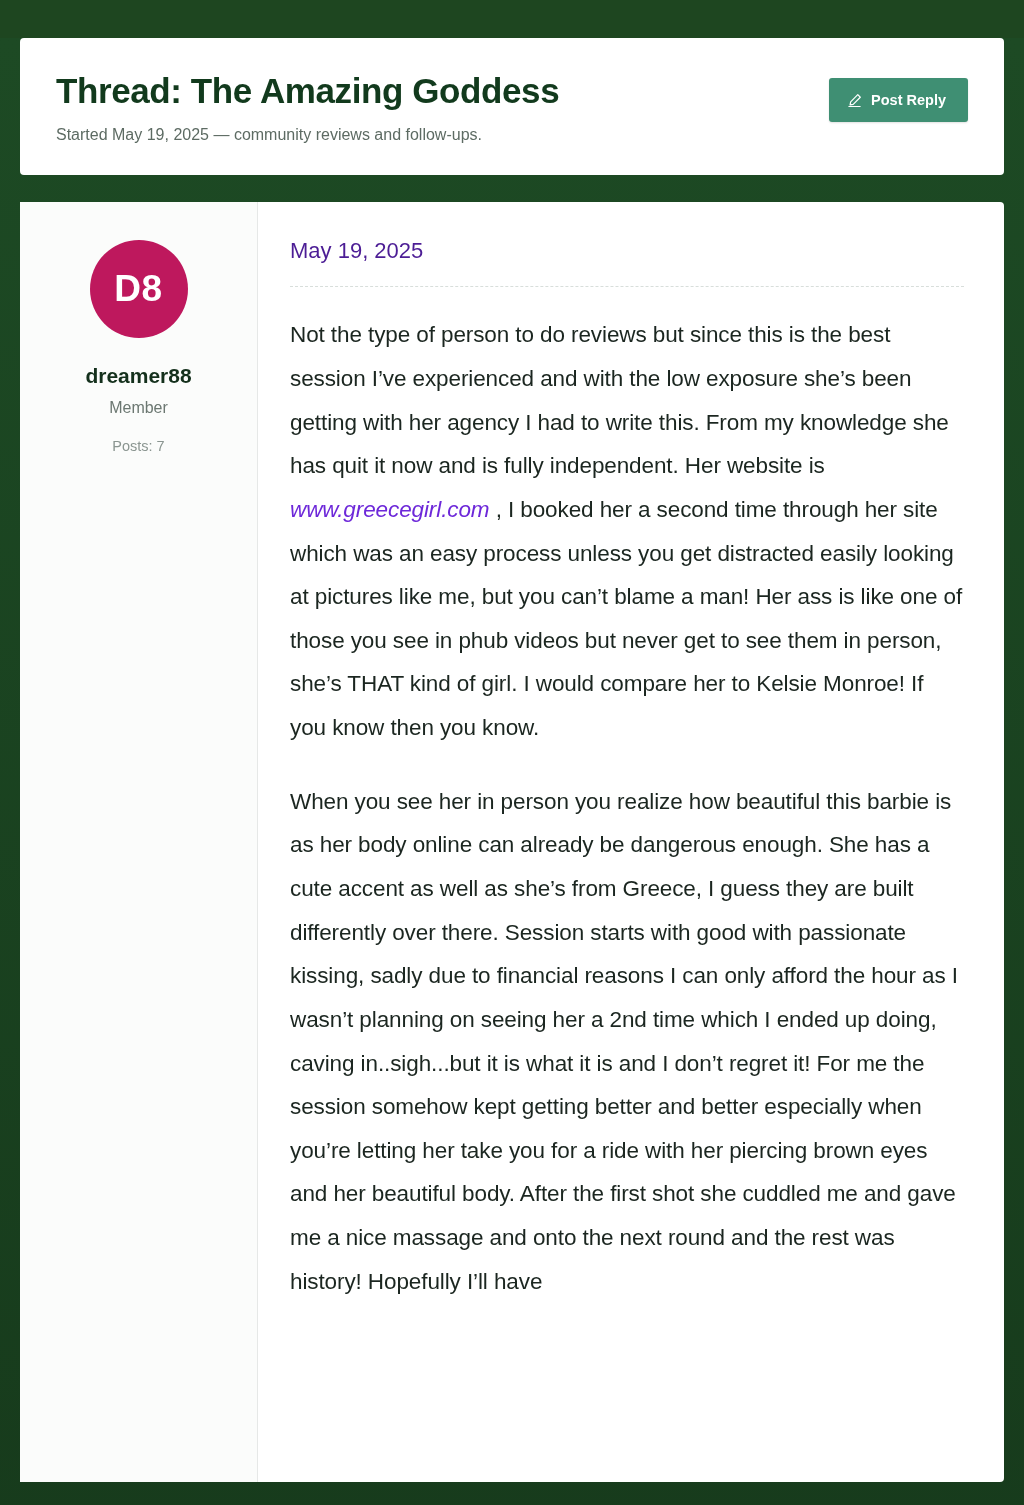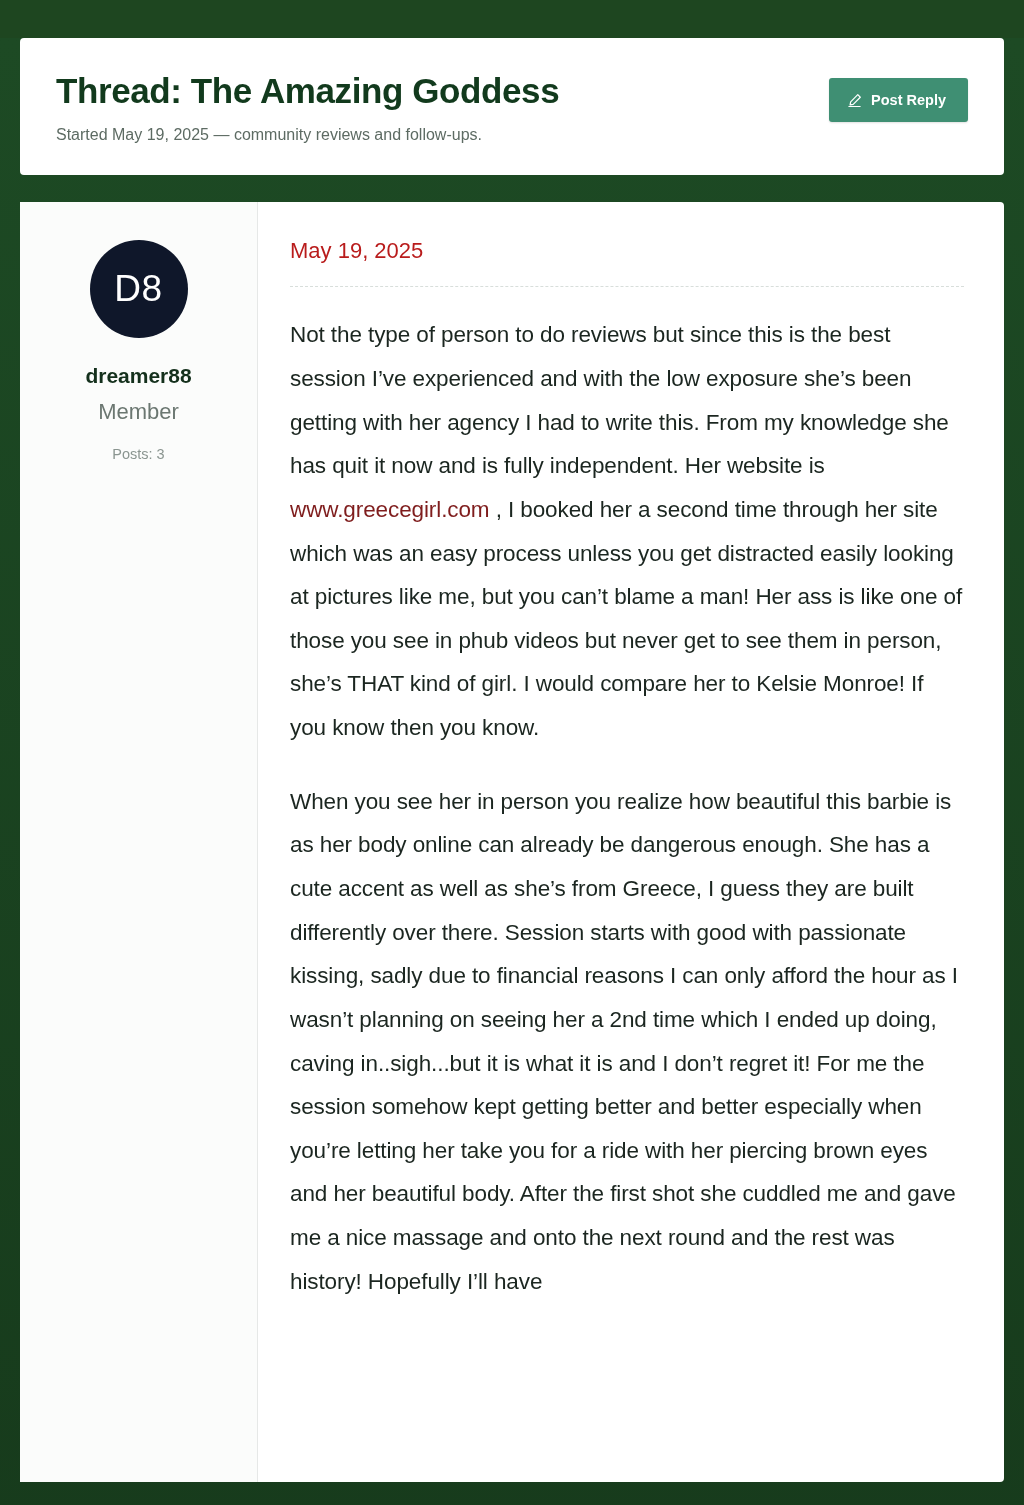--- a/index.html
+++ b/index.html
@@ -77,68 +77,69 @@
     flex: 0 0 238px;
     border-right: 1px solid #e6e8e7;
     padding: 38px 18px 30px 18px;
     text-align: center;
     background: #fbfcfb;
   }
   .avatar {
     width: 98px;
     height: 98px;
     border-radius: 50%;
-    background: #0f172a;
+    background: #be185d;
     color: #ffffff;
     font-size: 37px;
-    font-weight: normal;
+    font-weight: bold;
     display: flex;
     align-items: center;
     justify-content: center;
     margin: 0 auto 26px auto;
     letter-spacing: 0.5px;
   }
   .username {
     font-size: 21px;
     font-weight: bold;
     color: #14301c;
     margin-bottom: 11px;
   }
   .userrole {
-    font-size: 22px;
+    font-size: 16px;
     color: #6b7771;
     margin-bottom: 21px;
   }
   .userposts {
     font-size: 14.5px;
     color: #8a9590;
   }
   .post-main {
     flex: 1 1 auto;
     padding: 36px 40px 40px 32px;
     min-width: 0;
   }
   .post-date {
     font-size: 22px;
-    color: #b91c1c;
+    color: #4c1d95;
     padding-bottom: 22px;
     border-bottom: 1px dashed #d8dedb;
     margin-bottom: 26px;
   }
   .post-body p {
     font-size: 22.5px;
     line-height: 1.94;
     color: #1b2620;
     margin: 0 0 30px 0;
     letter-spacing: -0.1px;
   }
   .post-body p:last-child { margin-bottom: 0; }
   .post-link {
-    color: #7f1d1d;
+    color: #6d28d9;
     text-decoration: none;
+    font-style: italic;
   }
 </style>
 </head>
 <body>
 
 <div class="page">
 
   <div class="header-card">
     <div class="header-left">
       <h1 class="thread-title">Thread: The Amazing Goddess</h1>
@@ -154,21 +155,21 @@
       <span>Post Reply</span>
     </button>
   </div>
 
   <div class="post-card">
 
     <div class="post-aside">
       <div class="avatar">D8</div>
       <div class="username">dreamer88</div>
       <div class="userrole">Member</div>
-      <div class="userposts">Posts: 3</div>
+      <div class="userposts">Posts: 7</div>
     </div>
 
     <div class="post-main">
       <div class="post-date">May 19, 2025</div>
       <div class="post-body">
         <p><span>Not the type of person to do reviews but since this is the best session I’ve experienced and with the low exposure she’s been getting with her agency I had to write this. From my knowledge she has quit it now and is fully independent. Her website is </span><a class="post-link" href="#">www.greecegirl.com</a><span> , I booked her a second time through her site which was an easy process unless you get distracted easily looking at pictures like me, but you can’t blame a man! Her ass is like one of those you see in phub videos but never get to see them in person, she’s THAT kind of girl. I would compare her to Kelsie Monroe! If you know then you know.</span></p>
         <p>When you see her in person you realize how beautiful this barbie is as her body online can already be dangerous enough. She has a cute accent as well as she’s from Greece, I guess they are built differently over there. Session starts with good with passionate kissing, sadly due to financial reasons I can only afford the hour as I wasn’t planning on seeing her a 2nd time which I ended up doing, caving in..sigh...but it is what it is and I don’t regret it! For me the session somehow kept getting better and better especially when you’re letting her take you for a ride with her piercing brown eyes and her beautiful body. After the first shot she cuddled me and gave me a nice massage and onto the next round and the rest was history! Hopefully I’ll have</p>
       </div>
     </div>
 

